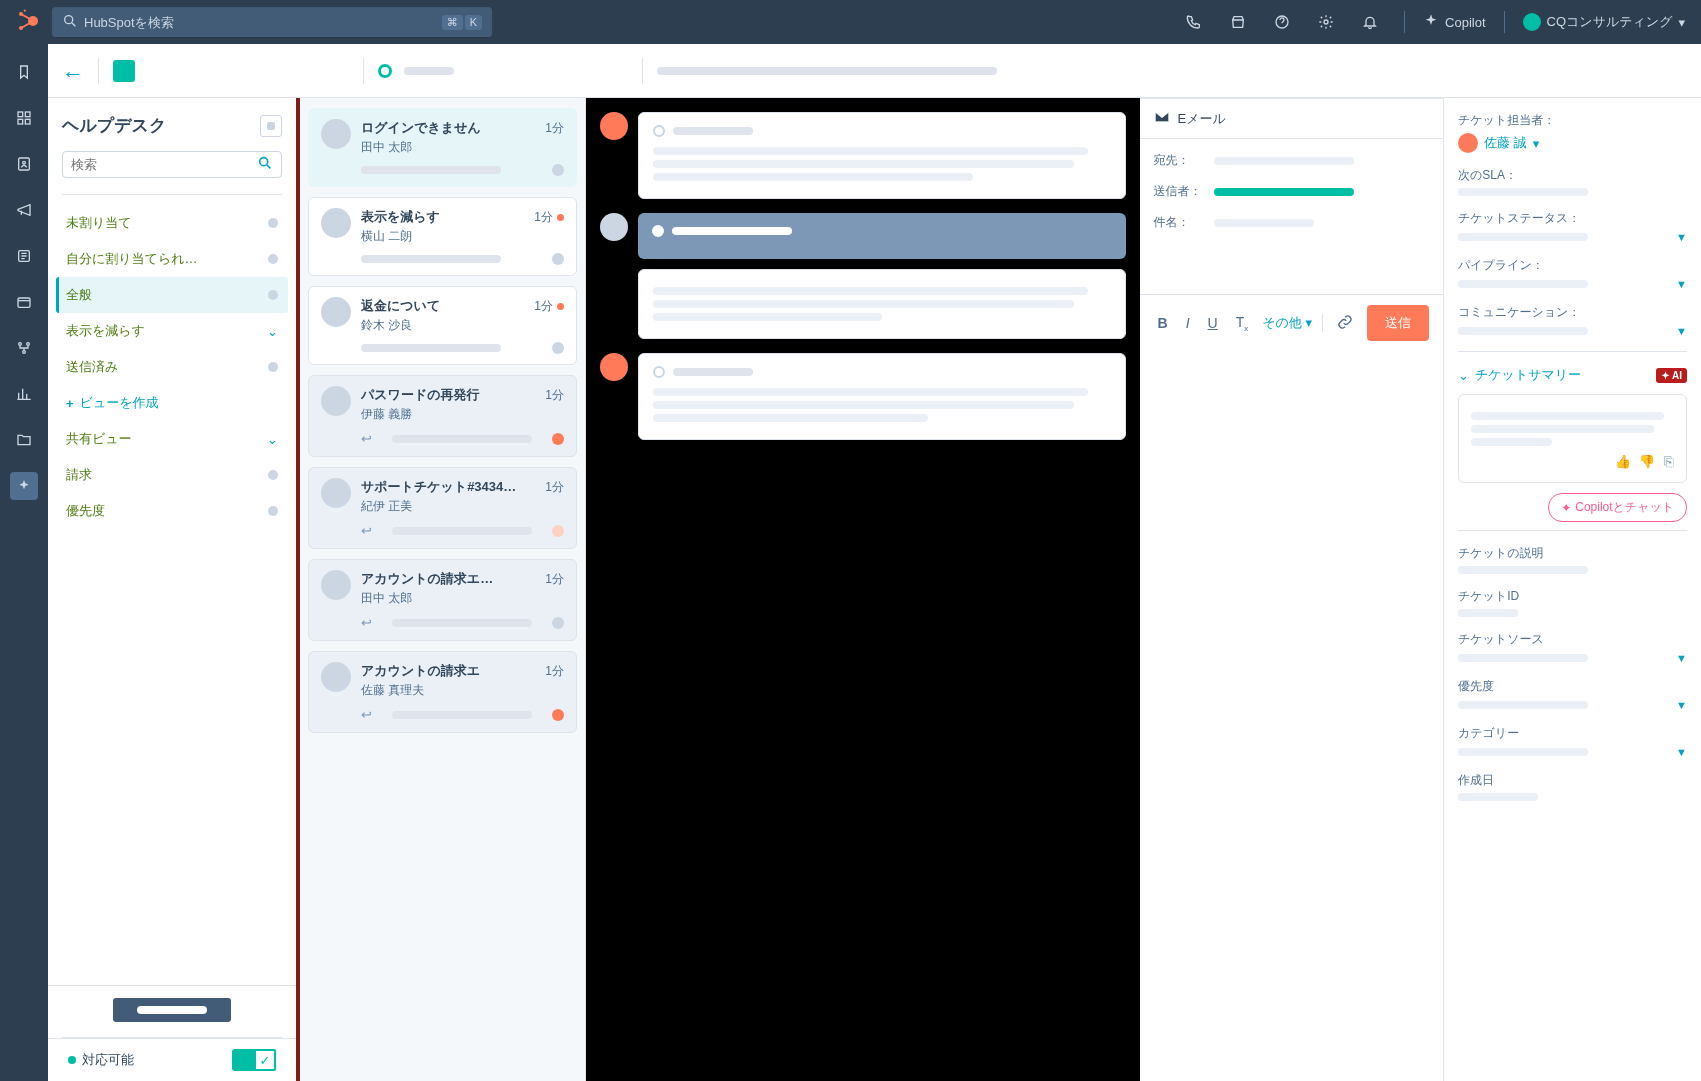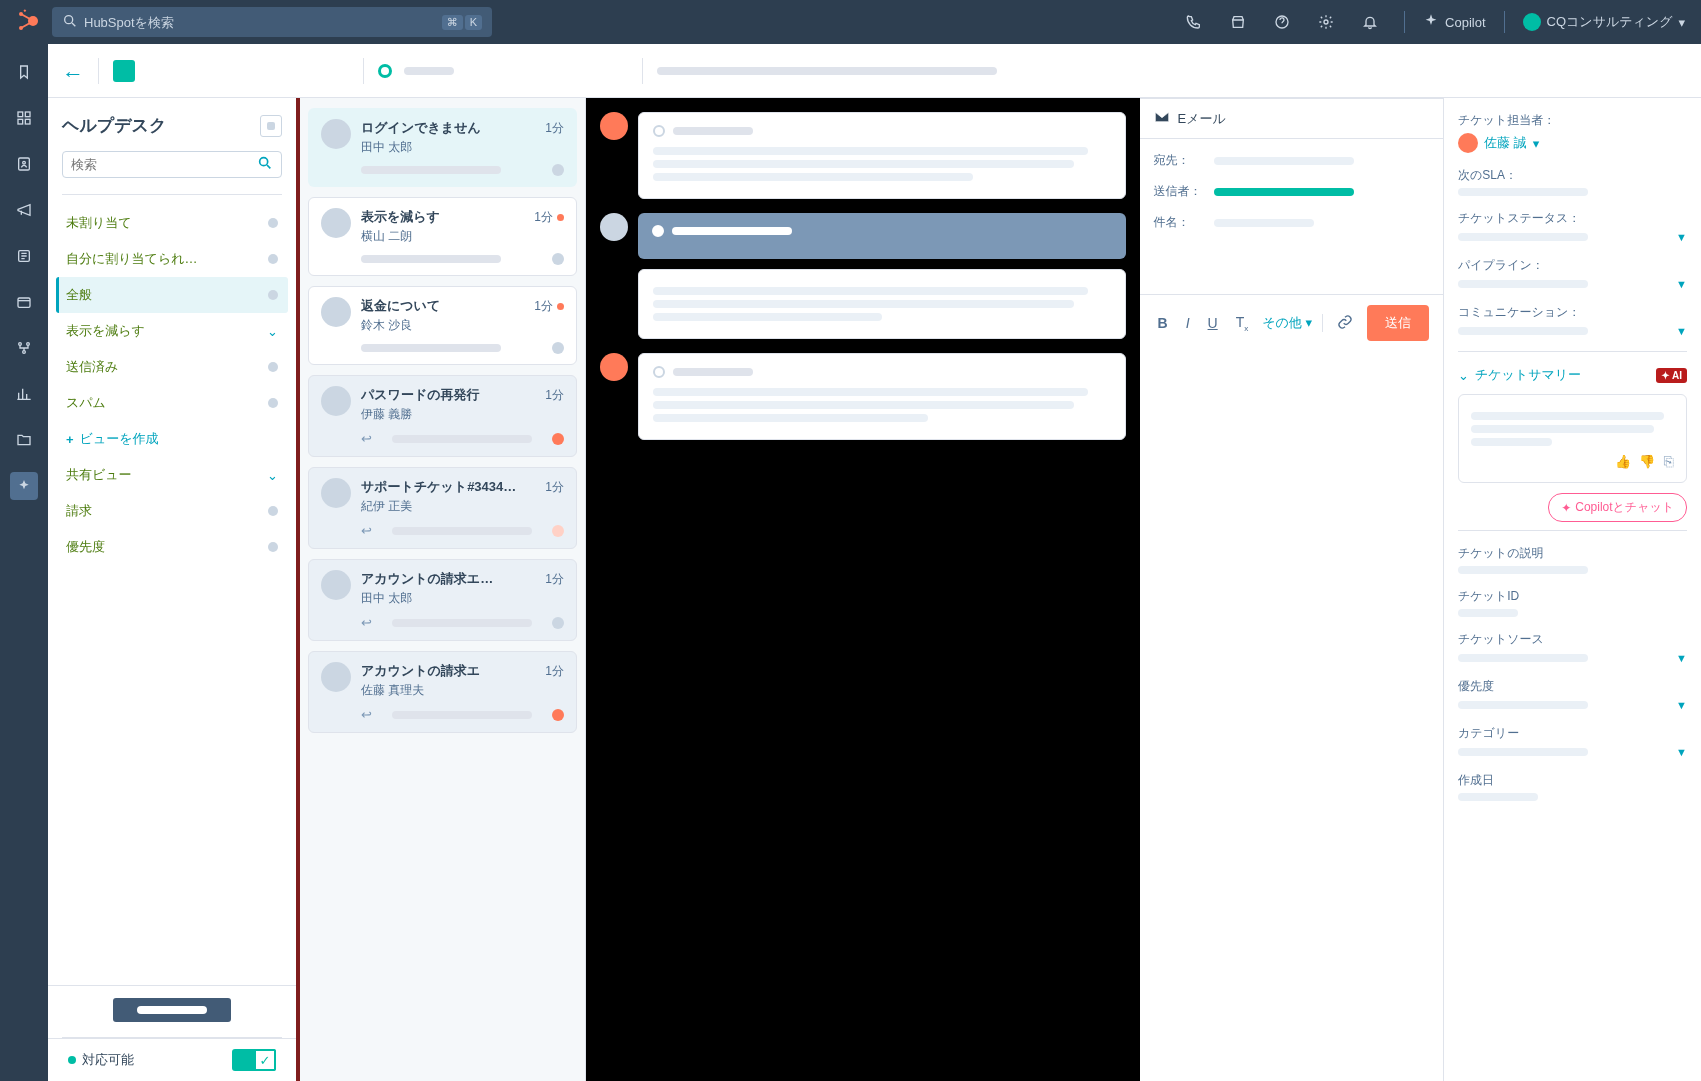--- a/index.html
+++ b/index.html
@@ -323,24 +323,20 @@
                 <span class="dot"></span>
               </div>
               <div class="sidebar-item">
                 <span class="label">表示を減らす</span>
                 <span class="chev">⌄</span>
               </div>
               <div class="sidebar-item">
                 <span class="label">送信済み</span>
                 <span class="dot"></span>
               </div>
-              <div class="sidebar-item">
-                <span class="label">スパム</span>
-                <span class="dot"></span>
-              </div>
               <div class="sidebar-item teal">
                 <span class="plus">+</span>
                 <span class="label">ビューを作成</span>
               </div>
               <div class="sidebar-item">
                 <span class="label">共有ビュー</span>
                 <span class="chev">⌄</span>
               </div>
               <div class="sidebar-item">
                 <span class="label">請求</span>

